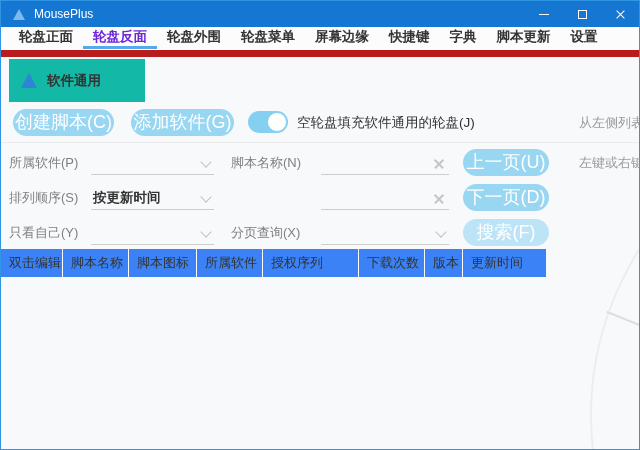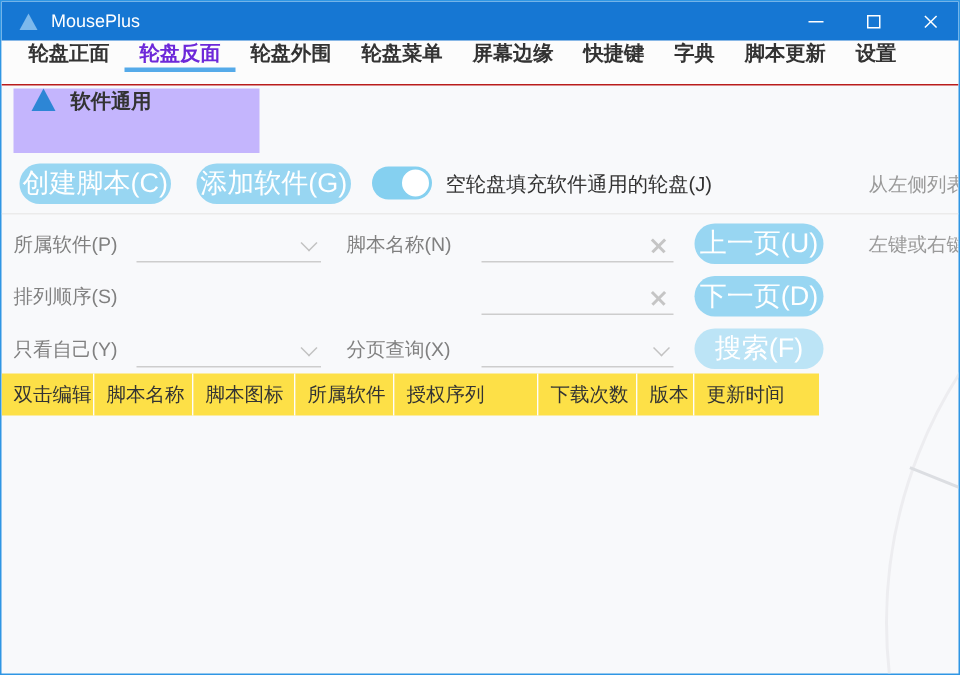--- a/index.html
+++ b/index.html
@@ -19,37 +19,37 @@
   .win-btn { width:38px; height:26px; display:flex; align-items:center; justify-content:center; cursor:default; }
   .min-glyph { width:10px; height:1px; background:#fff; }
   .max-glyph { width:9px; height:9px; border:1px solid #fff; }
   .close-glyph { position:relative; width:11px; height:11px; }
   .close-glyph::before,.close-glyph::after { content:""; position:absolute; left:0; top:5px;
     width:11px; height:1px; background:#fff; }
   .close-glyph::before { transform:rotate(45deg); }
   .close-glyph::after  { transform:rotate(-45deg); }
 
   
-  .tabbar { height:30px; background:#fcfcfc; border-bottom:1px solid #b91c1c;
-    display:flex; align-items:flex-start; padding-left:8px; }
+  .tabbar { height:30px; background:#fcfcfc; border-bottom:7px solid #b91c1c;
+    display:flex; align-items:center; padding-left:8px; }
   .tab { display:flex; align-items:center; padding:0 10px; font-size:13.5px;
     font-weight:bold; color:#333; cursor:default; border-bottom:3px solid transparent;
     white-space:nowrap; }
   .tab.active { color:#6d28d9; border-bottom-color:#55aae9; }
 
   
   .content { position:relative; height:392px; overflow:hidden; }
 
   .watermark-circle { position:absolute; left:589px; top:50px; width:616px; height:616px;
     border:2px solid #ededf0; border-radius:50%; background:transparent; }
   .watermark-spoke { position:absolute; left:604px; top:262px; width:44px; height:2px;
     background:#dcdee2; transform:rotate(22deg); }
 
-  .panel { position:absolute; left:8px; top:2px; width:164px; height:43px;
-    background:#c4b5fd; display:flex; align-items:flex-start; }
+  .panel { position:absolute; left:8px; top:2px; width:136px; height:43px;
+    background:#14b8a6; display:flex; align-items:center; }
   .panel-tri { width:0; height:0; margin-left:12px;
     border-left:8px solid transparent; border-right:8px solid transparent;
     border-bottom:15px solid #2d86d5; }
   .panel-label { margin-left:10px; font-size:13.5px; font-weight:bold; color:#333; }
 
   .pill-btn { position:absolute; height:27px; border-radius:14px; background:#98d6f2;
     color:#fff; font-size:18px; text-align:center; line-height:27px; cursor:default;
     white-space:nowrap; }
   .btn-create { left:12px; top:52px; width:101px; }
   .btn-add { left:130px; top:52px; width:103px; }
@@ -79,21 +79,21 @@
     border-right:1.5px solid #c2c2c2; border-bottom:1.5px solid #c2c2c2;
     transform:rotate(45deg); }
   .x-icon { position:absolute; right:4px; top:5px; width:12px; height:12px; }
   .x-icon::before,.x-icon::after { content:""; position:absolute; left:0; top:5.5px;
     width:12px; height:1.5px; background:#c5c5c5; }
   .x-icon::before { transform:rotate(45deg); }
   .x-icon::after  { transform:rotate(-45deg); }
   .row-btn { left:462px; top:0; width:86px; }
 
   .table-header { position:absolute; left:0; top:192px; width:545px; height:28px; display:flex; }
-  .th-cell { height:28px; line-height:28px; background:#fde047; font-size:13px; color:#333;
+  .th-cell { height:28px; line-height:28px; background:#3b82f6; font-size:13px; color:#333;
     padding-left:8px; border-right:1px solid #fdfdfe; white-space:nowrap; overflow:hidden; }
 </style>
 </head>
 <body>
 
 <div class="window">
 
   <div class="titlebar">
     <div class="logo-tri"></div>
     <div class="title-text">MousePlus</div>
@@ -152,20 +152,24 @@
       <div class="field fld2">
         <div class="field-value"></div>
         <div class="x-icon"></div>
       </div>
       <div class="pill-btn row-btn">上一页(U)</div>
       <div class="hint hint-mid" style="top:0;">左键或右键</div>
     </div>
 
     <div class="form-row r2">
       <div class="f-label lab1">排列顺序(S)</div>
+      <div class="field fld1">
+        <div class="field-value" style="font-weight:bold;">按更新时间</div>
+        <div class="chevron"></div>
+      </div>
       <div class="field fld2">
         <div class="field-value"></div>
         <div class="x-icon"></div>
       </div>
       <div class="pill-btn row-btn">下一页(D)</div>
     </div>
 
     <div class="form-row r3">
       <div class="f-label lab1">只看自己(Y)</div>
       <div class="field fld1">

